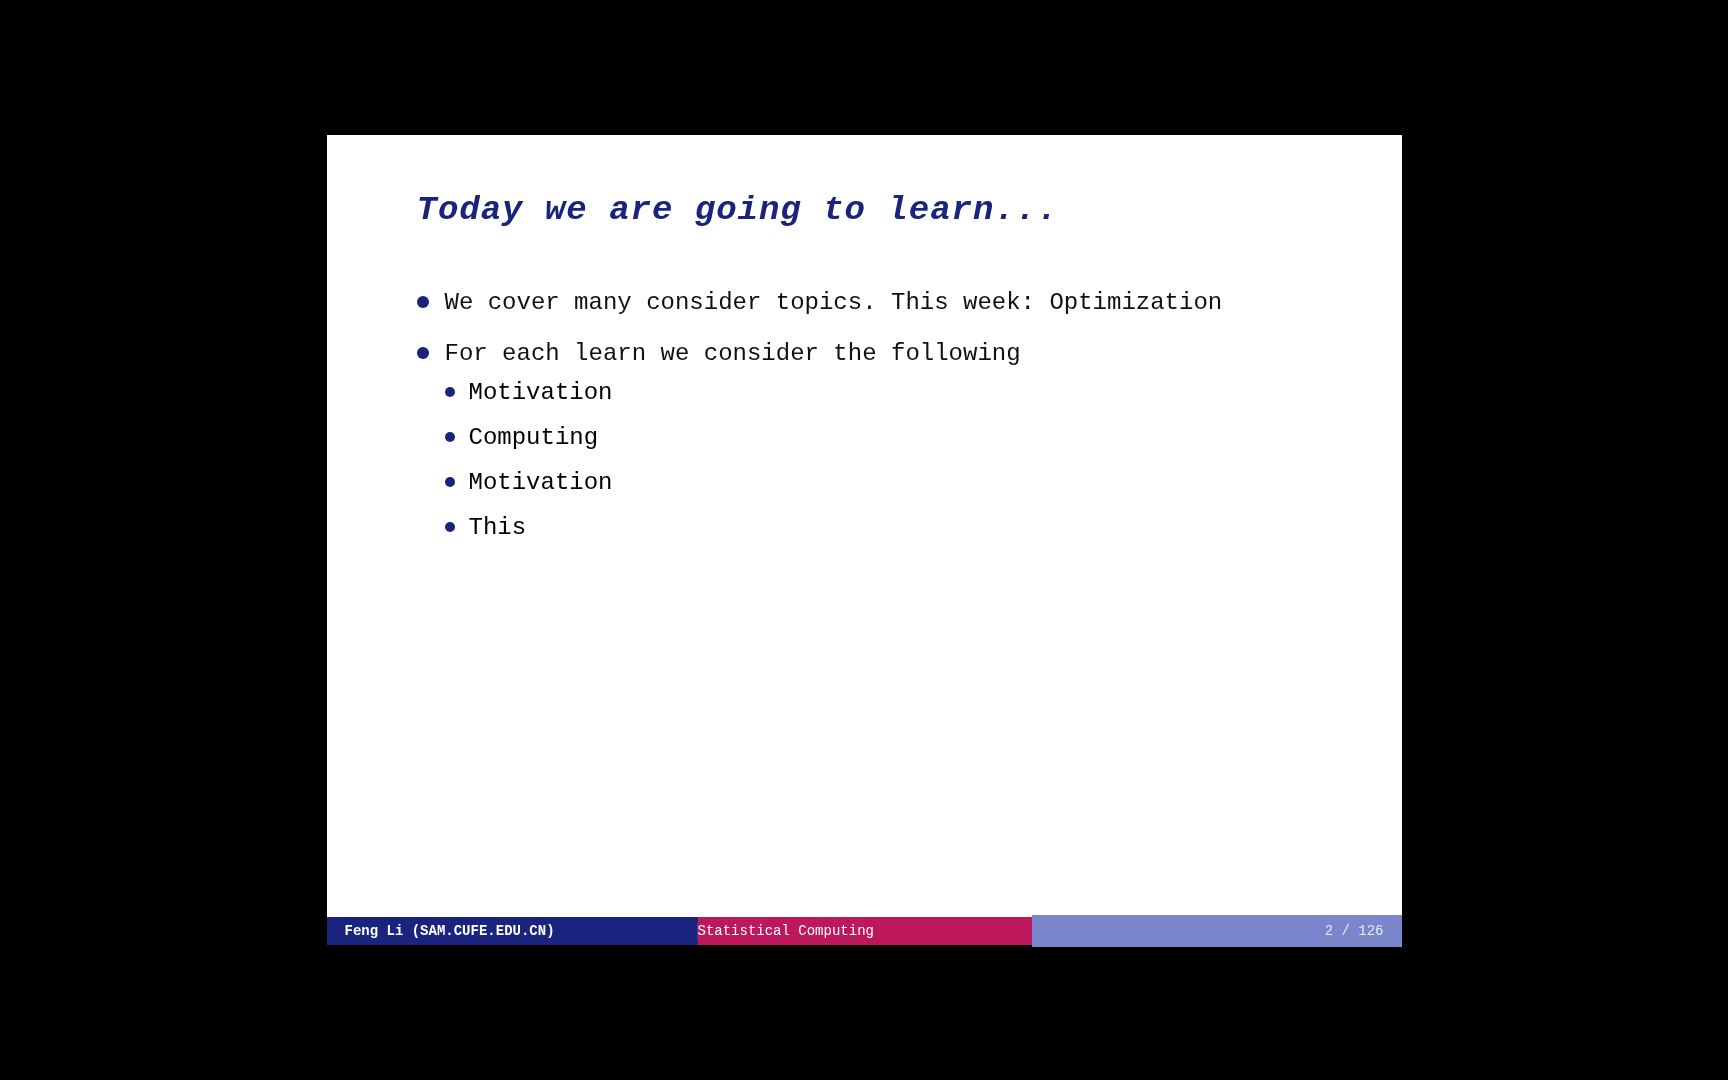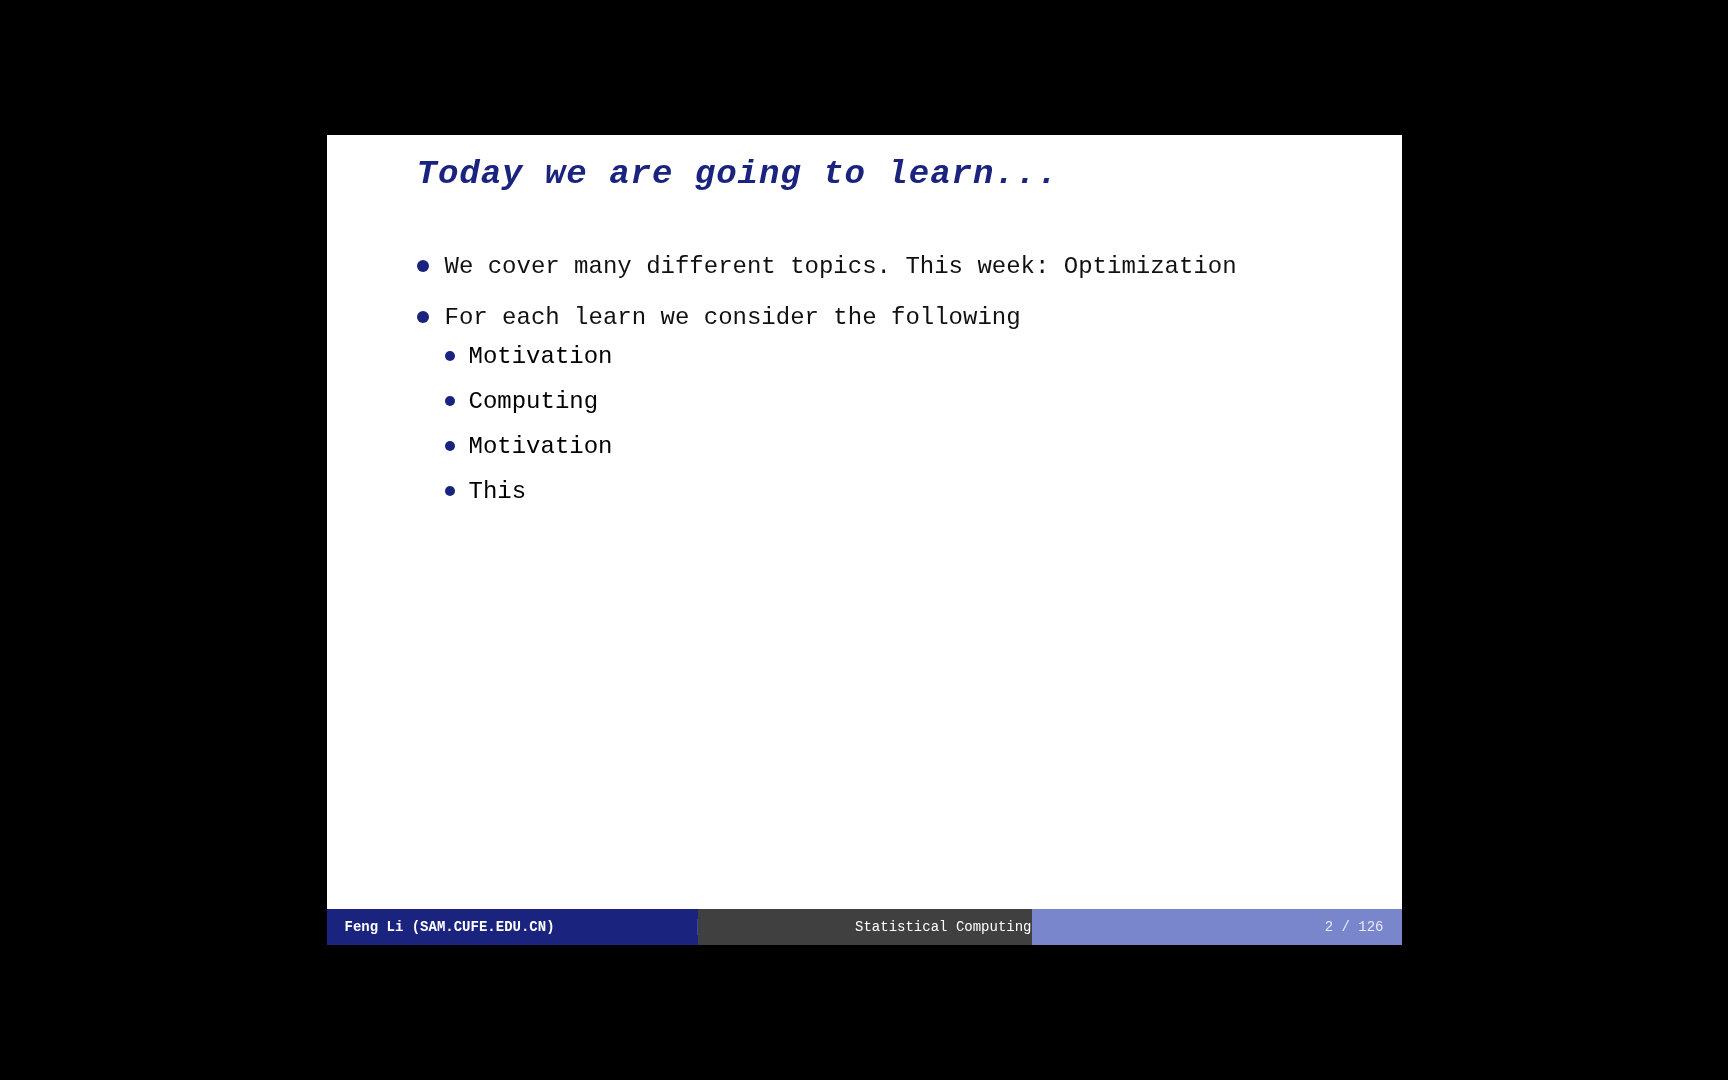--- a/index.html
+++ b/index.html
@@ -27,21 +27,21 @@
       width: 1075px;
       height: 810px;
       background: #fff;
       position: relative;
       display: flex;
       flex-direction: column;
     }
 
     .slide-content {
       flex: 1;
-      padding: 20px 90px 20px 90px;
+      padding: 56px 90px 20px 90px;
       display: flex;
       flex-direction: column;
     }
 
     .slide-title {
       font-family: 'Courier New', Courier, monospace;
       font-size: 34px;
       font-weight: bold;
       color: #1a237e;
       margin-bottom: 60px;
@@ -95,21 +95,21 @@
       width: 10px;
       height: 10px;
       background: #1a237e;
       border-radius: 50%;
       margin-top: 8px;
       margin-right: 14px;
       flex-shrink: 0;
     }
 
     .slide-footer {
-      height: 36px;
+      height: 28px;
       background: #1a237e;
       display: flex;
       align-items: center;
       flex-shrink: 0;
     }
 
     .footer-left {
       flex: 1;
       padding: 0 18px;
       font-family: 'Courier New', Courier, monospace;
@@ -123,21 +123,21 @@
 <body>
 
 <div class="slide-wrapper">
   <div class="slide">
     <div class="slide-content">
       <div class="slide-title">Today we are going to learn...</div>
       <ul class="bullet-list">
         <li>
           <span class="bullet-dot"></span>
           <div>
-            <span>We cover many different topics.  This week: Optimization</span>
+            <span>We cover many consider topics.  This week: Optimization</span>
           </div>
         </li>
         <li>
           <span class="bullet-dot"></span>
           <div>
             <span>For each learn we consider the following</span>
             <ul class="sub-list">
               <li>
                 <span class="bullet-dot"></span>
                 <span>Motivation</span>
@@ -154,21 +154,21 @@
                 <span class="bullet-dot"></span>
                 <span>This</span>
               </li>
             </ul>
           </div>
         </li>
       </ul>
     </div>
     <div class="slide-footer">
       <div class="footer-left">Feng Li  (SAM.CUFE.EDU.CN)</div>
-      <div style="flex:1; background:#404040; height:100%; display:flex; align-items:center; justify-content:flex-end;">
+      <div style="flex:1; background:#be185d; height:100%; display:flex; align-items:center; justify-content:flex-start;">
         <span style="font-family:'Courier New',Courier,monospace;font-size:14px;color:#fff;">Statistical Computing</span>
       </div>
       <div style="flex:1; background:#7986cb; height:100%; display:flex; align-items:center; justify-content:flex-end; padding:16px 18px;">
         <span style="font-family:'Courier New',Courier,monospace;font-size:14px;color:#e8eaf6;">2 / 126</span>
       </div>
     </div>
   </div>
 </div>
 
 </body></html>

